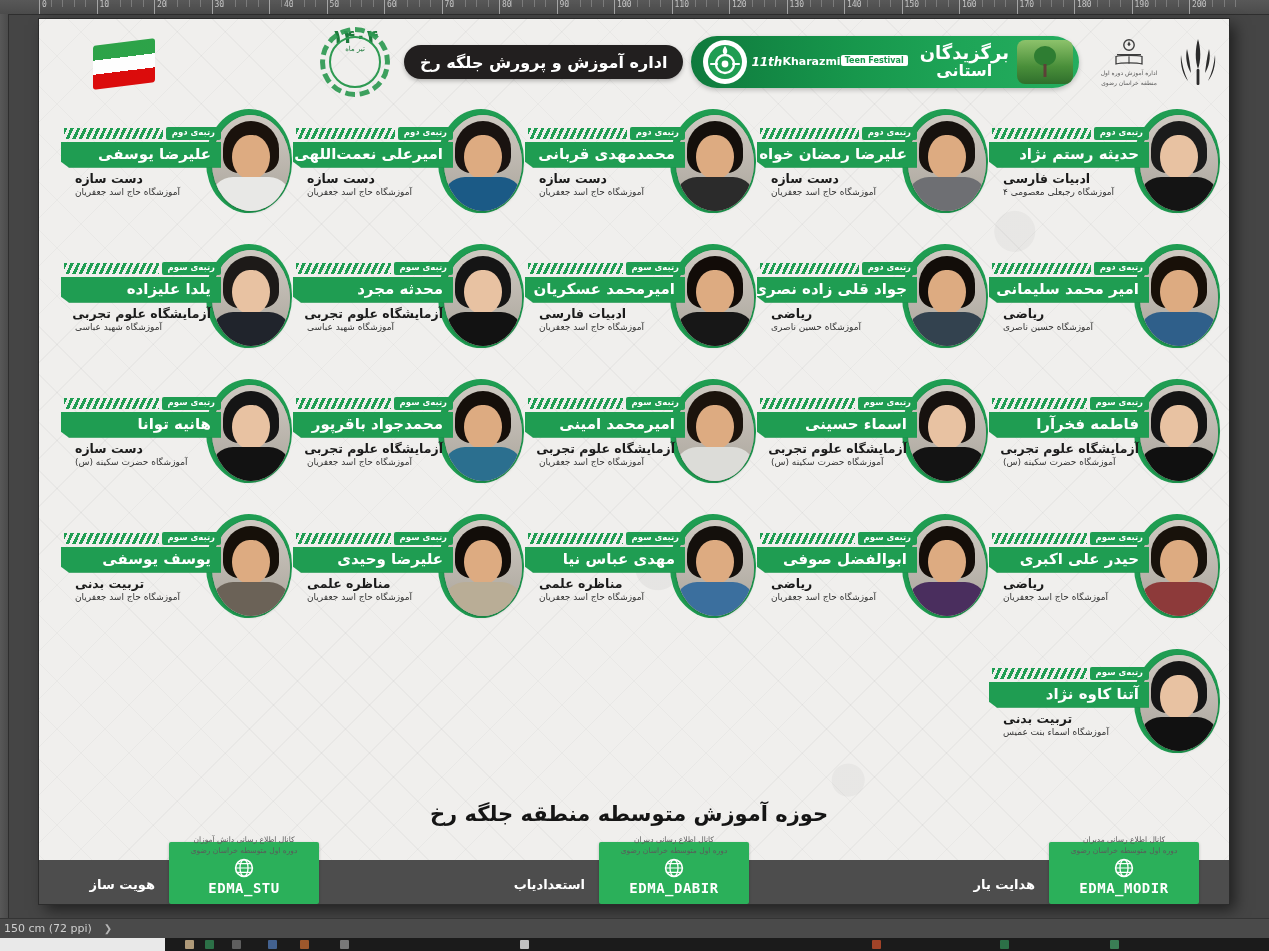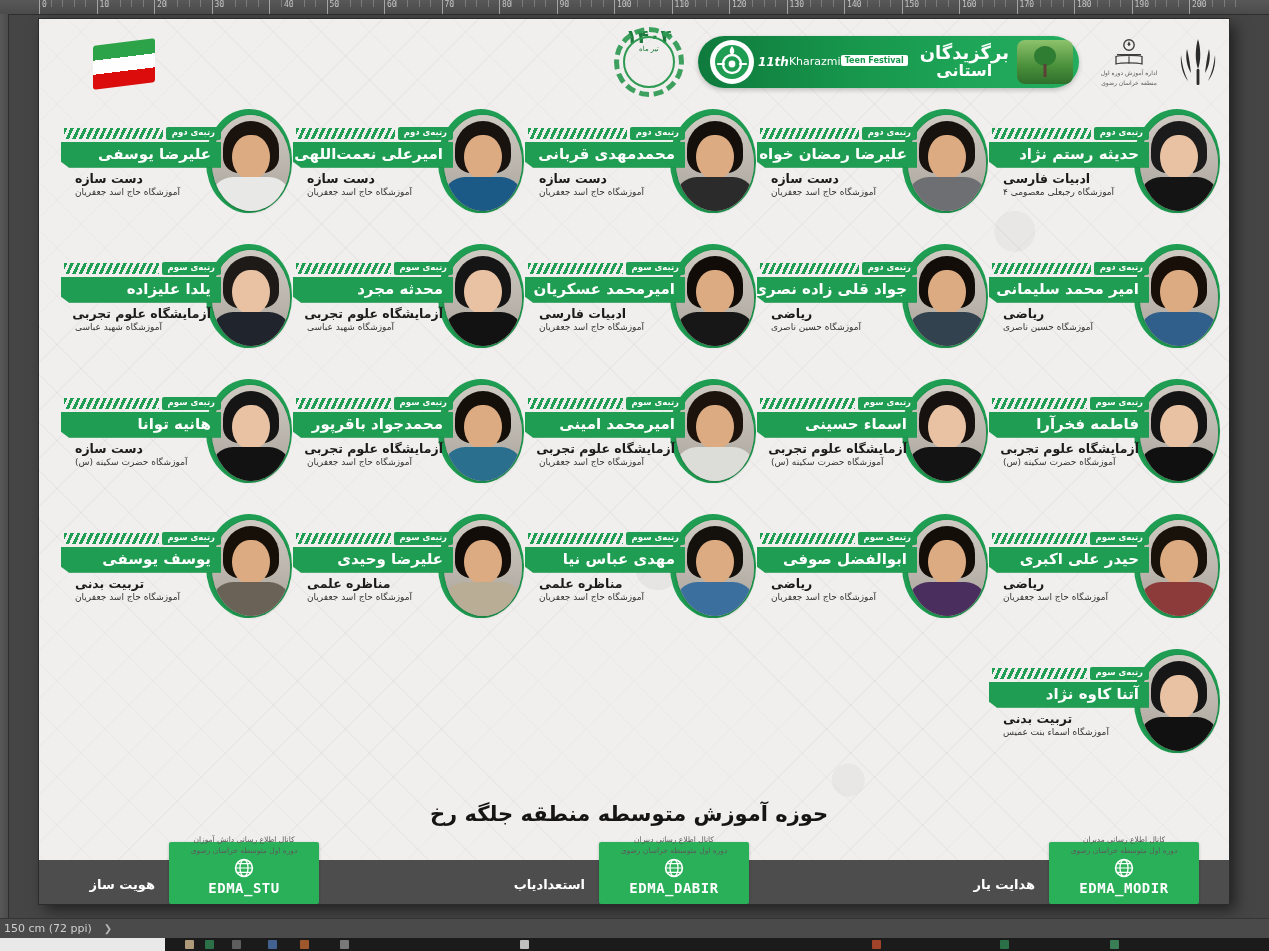--- a/index.html
+++ b/index.html
@@ -70,21 +70,21 @@
      width:22px;height:20px;border-radius:50%;background:#2e7d32;}
   .fest-tree .tk{position:absolute;left:50%;top:24px;transform:translateX(-50%);
      width:3px;height:13px;background:#5d4037;}
   .fest-title{color:#fff;text-align:center;line-height:1.05;padding:0 8px;}
   .fest-title .ft1{font-size:18px;font-weight:bold;}
   .fest-title .ft2{font-size:16px;font-weight:bold;letter-spacing:2px;}
   .fest-logo-fa{color:#fff;font-size:15px;font-weight:bold;white-space:nowrap;
      padding:0 6px;text-shadow:0 1px 1px rgba(0,0,0,.3);}
   .fest-en{display:flex;align-items:flex-start;direction:ltr;padding:0 4px;}
   .fest-en .num{color:#fff;font-size:12px;font-weight:bold;font-style:italic;}
-  .fest-en .kz{color:#fff;font-size:11px;font-weight:normal;}
+  .fest-en .kz{color:#fff;font-size:11px;font-weight:bold;}
   .fest-en .tf{background:#fff;color:#17974c;font-size:8px;font-weight:bold;
      padding:1px 4px;border-radius:2px;}
   .fest-mark{width:44px;height:44px;border-radius:50%;background:#fff;
      display:flex;align-items:center;justify-content:center;flex:0 0 auto;
      margin-left:2px;}
   .fest-mark svg{width:38px;height:38px;}
 
   .dept-pill{flex:0 0 auto;height:34px;border-radius:17px;background:#221f1f;
      color:#fff;display:flex;align-items:center;justify-content:center;
      padding:0 16px;font-size:16px;font-weight:bold;white-space:nowrap;
@@ -349,20 +349,21 @@
           <svg viewBox="0 0 38 38" xmlns="http://www.w3.org/2000/svg">
             <circle cx="19" cy="19" r="17" fill="#1f9d52"></circle>
             <circle cx="19" cy="21" r="9" fill="none" stroke="#fff" stroke-width="2.4"></circle>
             <circle cx="19" cy="21" r="3.4" fill="#fff"></circle>
             <path d="M19 3 C16 7 16 10 19 12 C22 10 22 7 19 3 Z" fill="#fff"></path>
             <path d="M5 21 h6 M27 21 h6" stroke="#fff" stroke-width="2.2" stroke-linecap="round"></path>
           </svg>
         </div>
       </div>
 
+      <div class="dept-pill">اداره آموزش و پرورش جلگه رخ</div>
 
       <div class="year-seal">
         <div class="ring"></div>
           <div class="ring2"></div>
         <div class="ysub">تیر ماه</div>
         <div class="ytxt">۱۴۰۴</div>
       </div>
 
       <div class="shrine">
         <div class="flag"></div>

